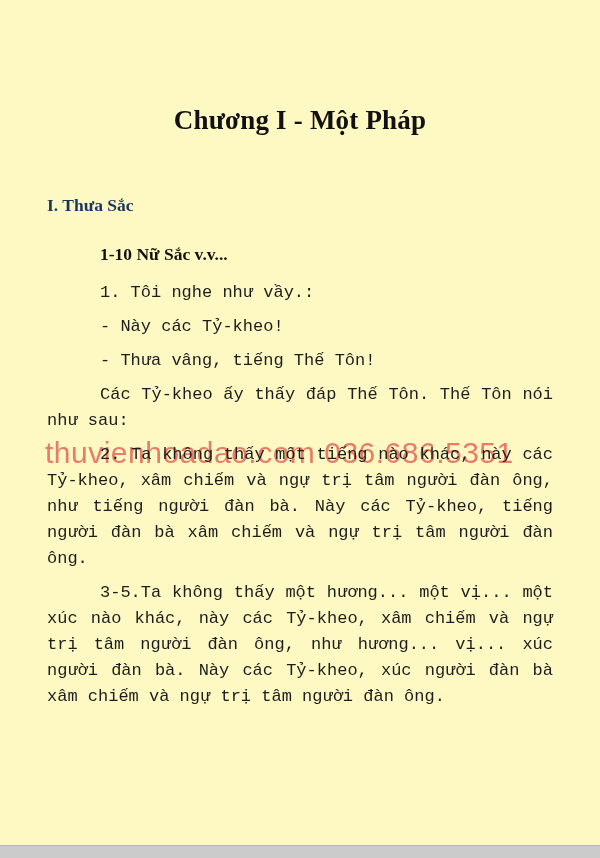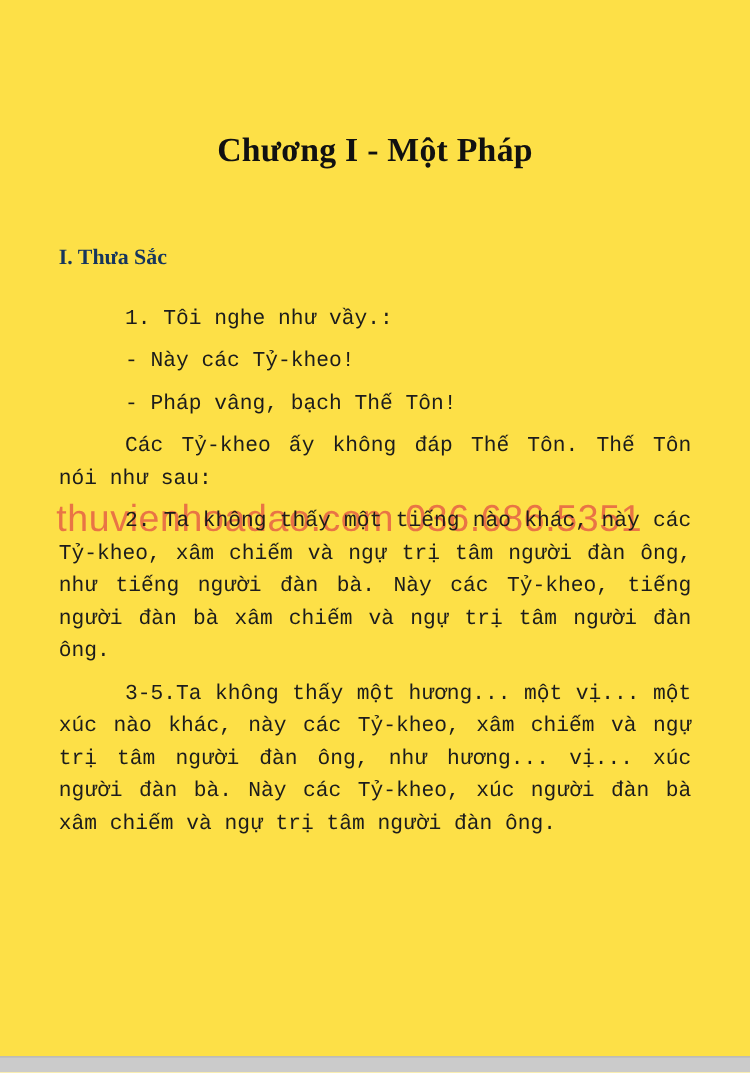--- a/index.html
+++ b/index.html
@@ -4,21 +4,21 @@
 <style>
   html, body {
     margin: 0;
     padding: 0;
     background: #ffffff;
   }
   .page {
     position: relative;
     width: 600px;
     height: 858px;
-    background: #fde047;
+    background: #fef9c3;
     overflow: hidden;
     font-family: "Liberation Serif", "DejaVu Serif", serif;
     color: #1c1c1c;
     box-sizing: border-box;
     padding: 104px 47px 0 47px;
   }
   .chapter-title {
     margin: 0 0 58px 0;
     font-size: 27px;
     line-height: 1.2;
@@ -81,29 +81,30 @@
 </style>
 </head>
 <body>
 
 <div class="page">
 
   <h1 class="chapter-title">Chương I - Một Pháp</h1>
 
   <h2 class="section-heading">I. Thưa Sắc</h2>
 
+  <h3 class="subsection-heading">1-10 Nữ Sắc v.v...</h3>
 
   <p class="para">1. Tôi nghe như vầy.:</p>
 
 
   <p class="para">- Này các Tỷ-kheo!</p>
 
-  <p class="para">- Pháp vâng, bạch Thế Tôn!</p>
+  <p class="para">- Thưa vâng, tiếng Thế Tôn!</p>
 
-  <p class="para">Các Tỷ-kheo ấy không đáp Thế Tôn. Thế Tôn nói như sau:</p>
+  <p class="para">Các Tỷ-kheo ấy thấy đáp Thế Tôn. Thế Tôn nói như sau:</p>
 
 
   <div class="wm-wrap">
     <span class="watermark">thuvienhoadao.com 036.686.5351</span>
     <p class="para">2. Ta không thấy một tiếng nào khác, này các Tỷ-kheo, xâm chiếm và ngự trị tâm người đàn ông, như tiếng người đàn bà. Này các Tỷ-kheo, tiếng người đàn bà xâm chiếm và ngự trị tâm người đàn ông.</p>
   </div>
 
   <p class="para">3-5.Ta không thấy một hương... một vị... một xúc nào khác, này các Tỷ-kheo, xâm chiếm và ngự trị tâm người đàn ông, như hương... vị... xúc người đàn bà. Này các Tỷ-kheo, xúc người đàn bà xâm chiếm và ngự trị tâm người đàn ông.</p>
 
   <div class="page-edge"></div>

